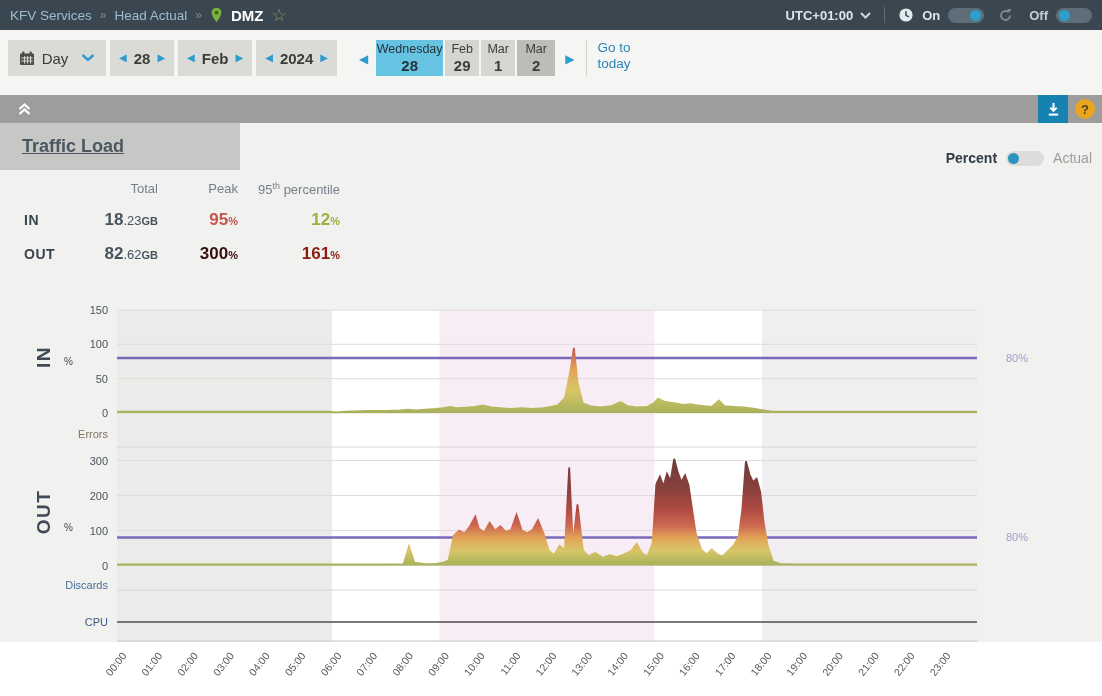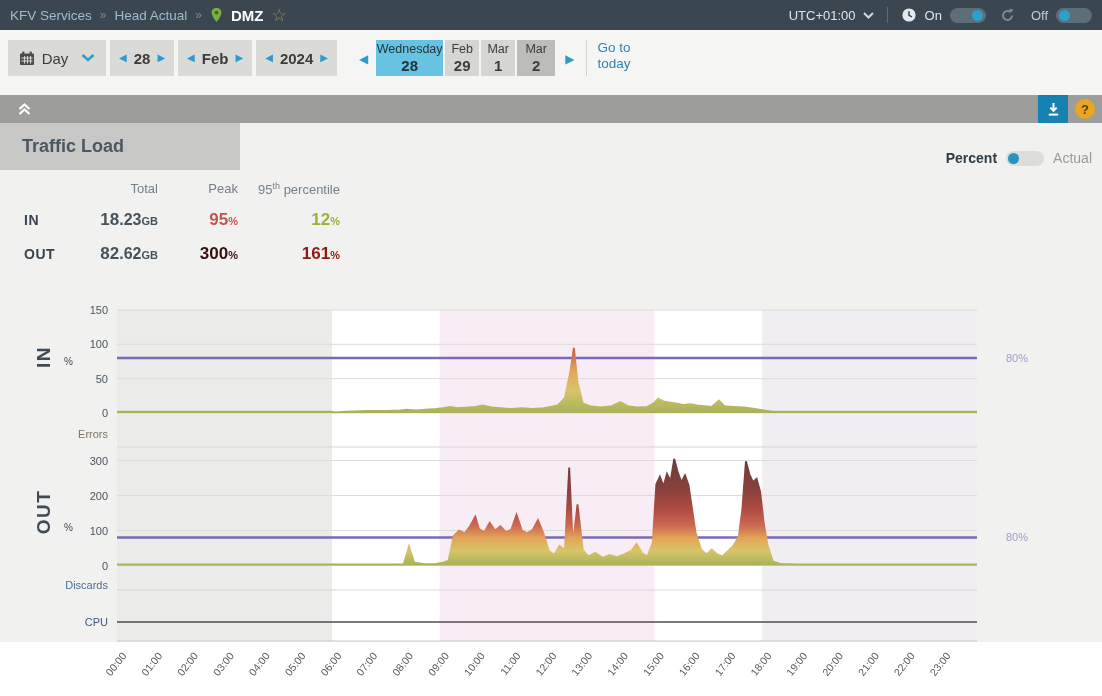--- a/index.html
+++ b/index.html
@@ -12,21 +12,21 @@
 
   
   .topbar { height:30px; background:#3a4750; display:flex; align-items:center;
     justify-content:space-between; padding:0 10px; }
   .crumbs { display:flex; align-items:center; gap:8px; font-size:13.5px; }
   .crumb { color:#9dbdd0; cursor:pointer; }
   .bsep { color:#7d8a91; font-size:12px; }
   .device { color:#ffffff; font-size:15px; font-weight:bold; }
   .star { color:#9c8e66; font-size:17px; line-height:1; cursor:pointer; }
   .pin-icon { display:flex; align-items:center; }
-  .topbar-right { display:flex; align-items:center; gap:8px; color:#dfe6ea; font-size:13px; }
+  .topbar-right { display:flex; align-items:center; gap:8px; color:#dfe6ea; font-size:13px;font-weight:bold; }
   .tz { display:flex; align-items:center; gap:7px; cursor:pointer; }
   .vdiv { width:1px; height:16px; background:#5c6b74; margin:0 5px; }
   .toggle { width:36px; height:15px; border-radius:8px; background:#5e6e78; position:relative; cursor:pointer; }
   .toggle .knob { position:absolute; top:2px; width:11px; height:11px; border-radius:50%; background:#2ba0cd; }
   .knob.r { right:3px; } .knob.l { left:3px; }
   .off-label { color:#c4ced3;margin-left:8px; }
 
   
   .datebar { height:65px; background:#f5f5f3; display:flex; align-items:flex-start; padding:10px 0 0 8px; }
   .btn { background:#dadad7; height:36px; display:flex; align-items:center; justify-content:center;
@@ -53,36 +53,36 @@
   .dl-btn { position:absolute; right:34px; top:0; width:30px; height:28px; background:#1682b2;
     display:flex; align-items:center; justify-content:center; cursor:pointer; }
   .help-btn { position:absolute; right:7px; top:4px; width:20px; height:20px; border-radius:50%;
     background:#eaa620; color:#4e4214; font-weight:bold; font-size:13px; display:flex;
     align-items:center; justify-content:center; cursor:pointer; }
 
   
   .panel { position:relative; height:573px; background:#f1f1ef; }
   .panel-tab { position:absolute; left:0; top:0; width:240px; height:47px; background:#c7c7c5;
     display:flex; align-items:center; padding-left:22px; }
-  .panel-title { font-size:18px; font-weight:600; color:#4a5761; }
+  .panel-title { font-size:18px; font-weight:600; color:#4a5761;text-decoration:underline; }
   .unit-toggle { position:absolute; top:27px; right:10px; display:flex; align-items:center; gap:9px; font-size:14px; }
   .ut-left { color:#2f3b45; font-weight:600; }
   .ut-right { color:#9b9b99; }
   .ut-track { width:38px; height:15px; border-radius:8px; background:#dcdcda; position:relative; cursor:pointer; }
   .ut-knob { position:absolute; left:2px; top:2px; width:11px; height:11px; border-radius:50%; background:#2a93c0; }
 
   
   .stats { position:absolute; left:24px; top:58px; }
   .sgrid { display:grid; grid-template-columns:42px 92px 80px 102px; }
   .h { font-size:13px; color:#75808a; text-align:right; height:22px; }
   .h sup { font-size:9px; }
   .rowlabel { font-size:14px; font-weight:bold; color:#39444d; letter-spacing:.5px; align-self:center; }
   .cell { text-align:right; height:34px; line-height:34px; white-space:nowrap; }
   .main { font-size:17px; font-weight:bold; }
-  .frac { font-size:16px; font-weight:bold; }
+  .frac { font-size:13px; font-weight:normal; }
   .unit { font-size:11px; font-weight:bold; }
   .c-total { color:#46535c; }
   .c-peak-in { color:#c4554a; }
   .c-p95-in { color:#a1ad3c; }
   .c-peak-out { color:#380f0f; }
   .c-p95-out { color:#8c1b11; }
 
   #chart-svg { position:absolute; left:0; top:167px; }
 </style>
 </head>

